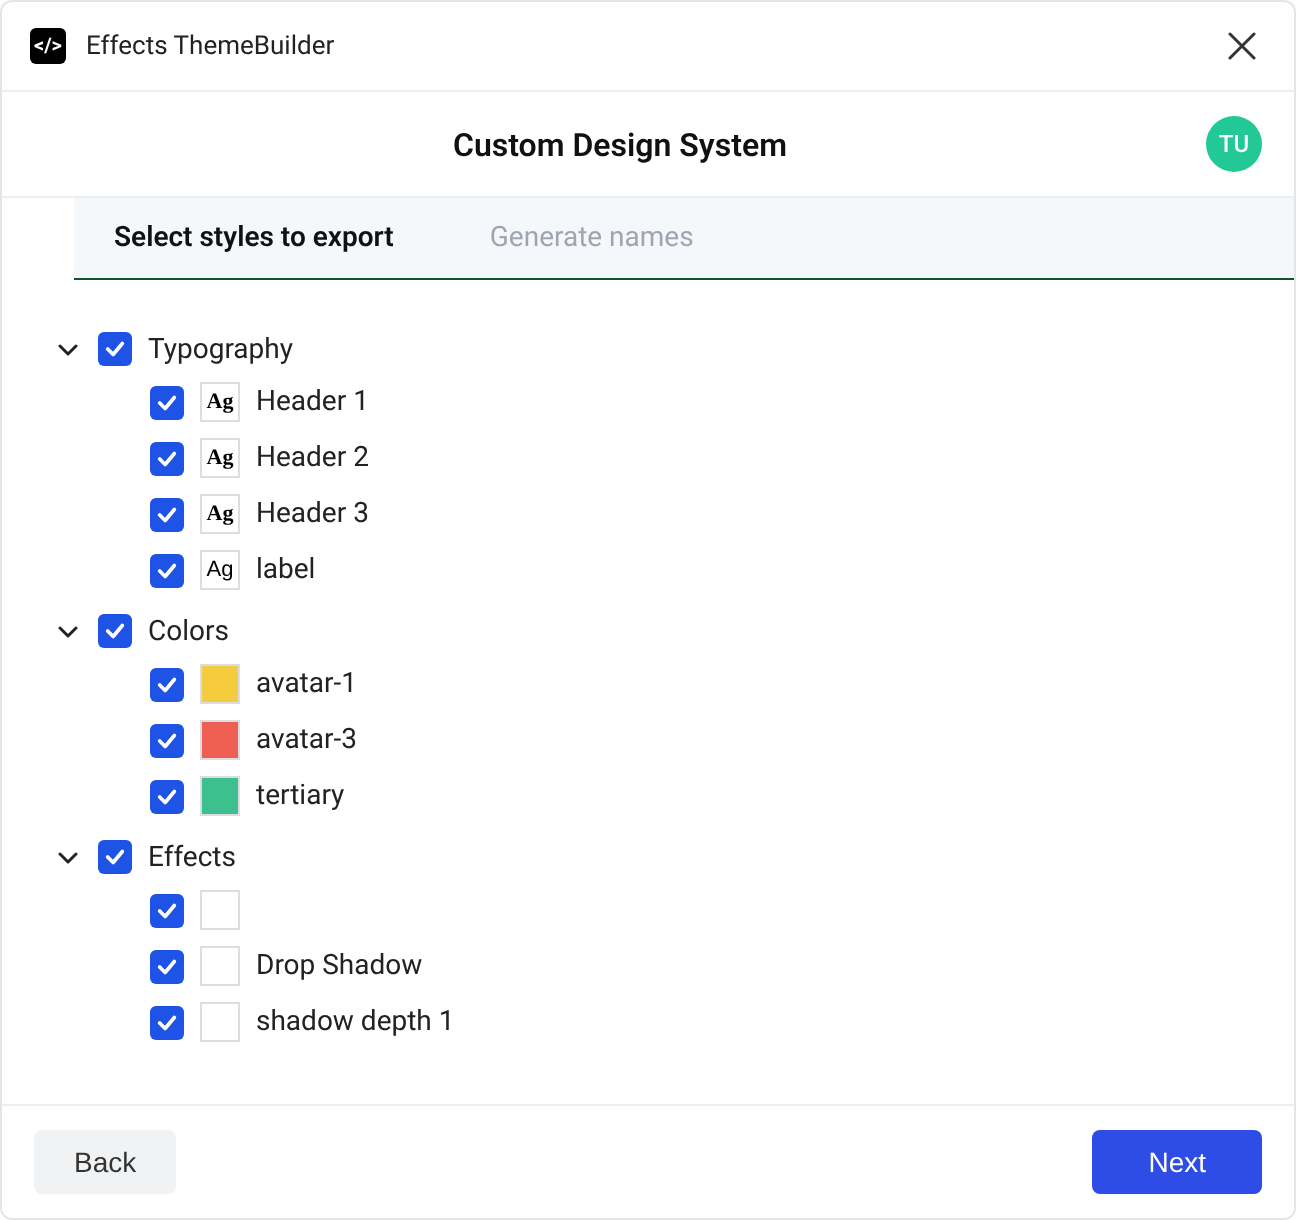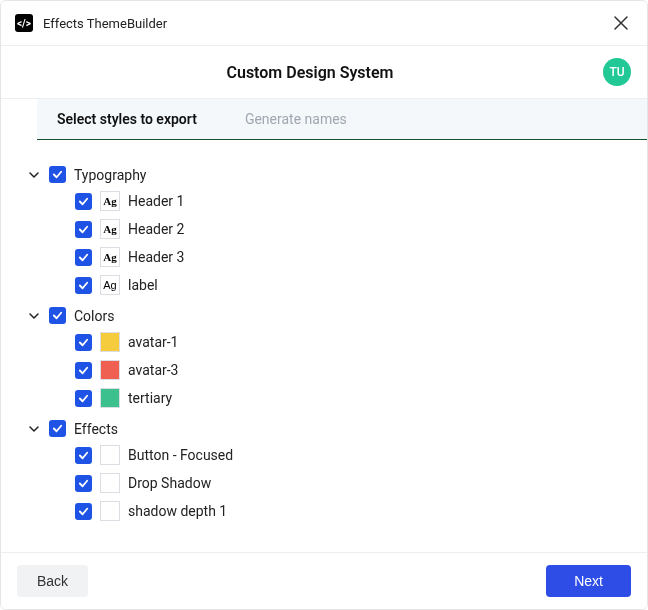--- a/index.html
+++ b/index.html
@@ -279,21 +279,20 @@
       </span>
     <span>Effects</span>
   </div>
   <div class="tree-row child">
     <span class="checkbox">
         <svg viewBox="0 0 12 12">
           <path d="M2 6 L5 9 L10 3" stroke="#fff" stroke-width="2" fill="none" stroke-linecap="round" stroke-linejoin="round"></path>
         </svg>
       </span>
     <span class="swatch empty"></span>
-    <span>Button - Focused</span>
   </div>
   <div class="tree-row child">
     <span class="checkbox">
         <svg viewBox="0 0 12 12">
           <path d="M2 6 L5 9 L10 3" stroke="#fff" stroke-width="2" fill="none" stroke-linecap="round" stroke-linejoin="round"></path>
         </svg>
       </span>
     <span class="swatch empty"></span>
     <span>Drop Shadow</span>
   </div>

